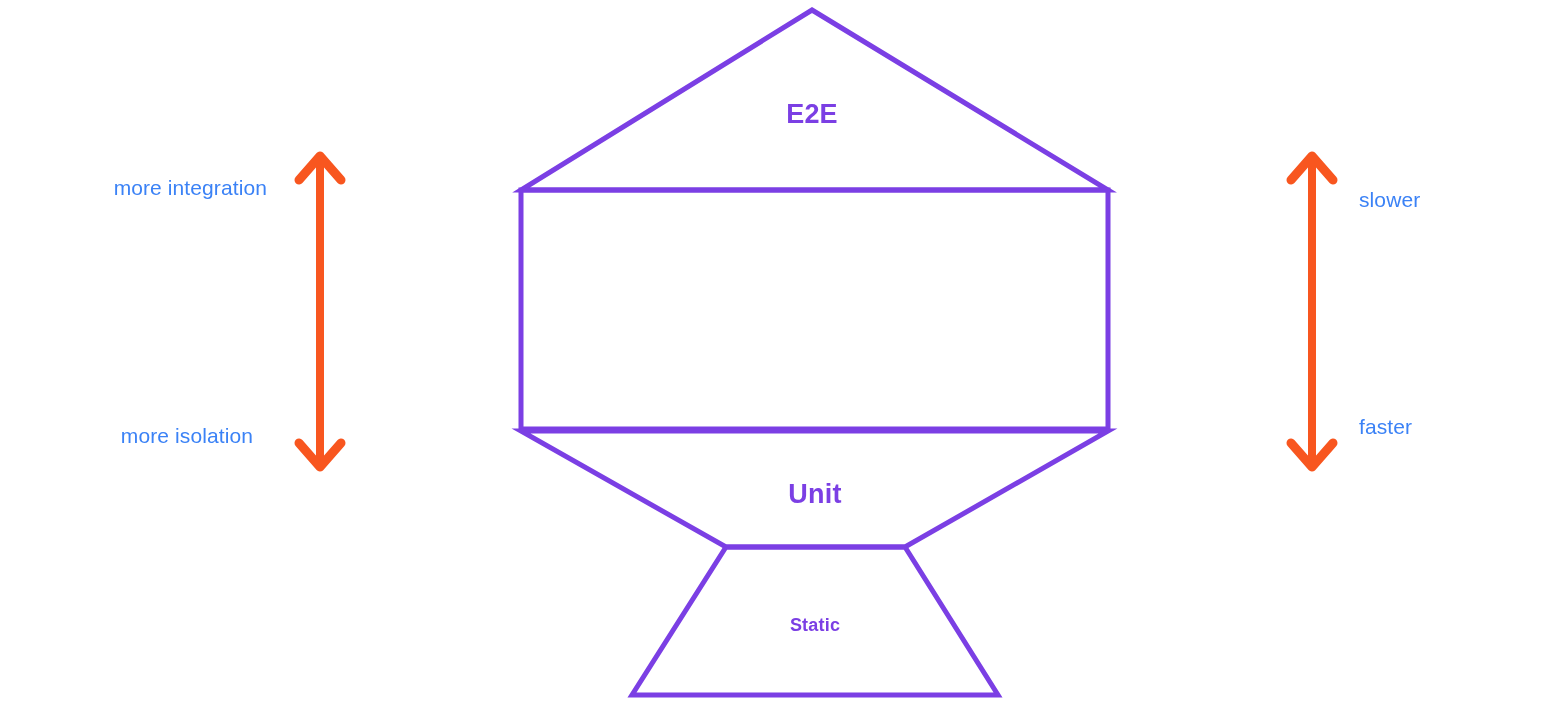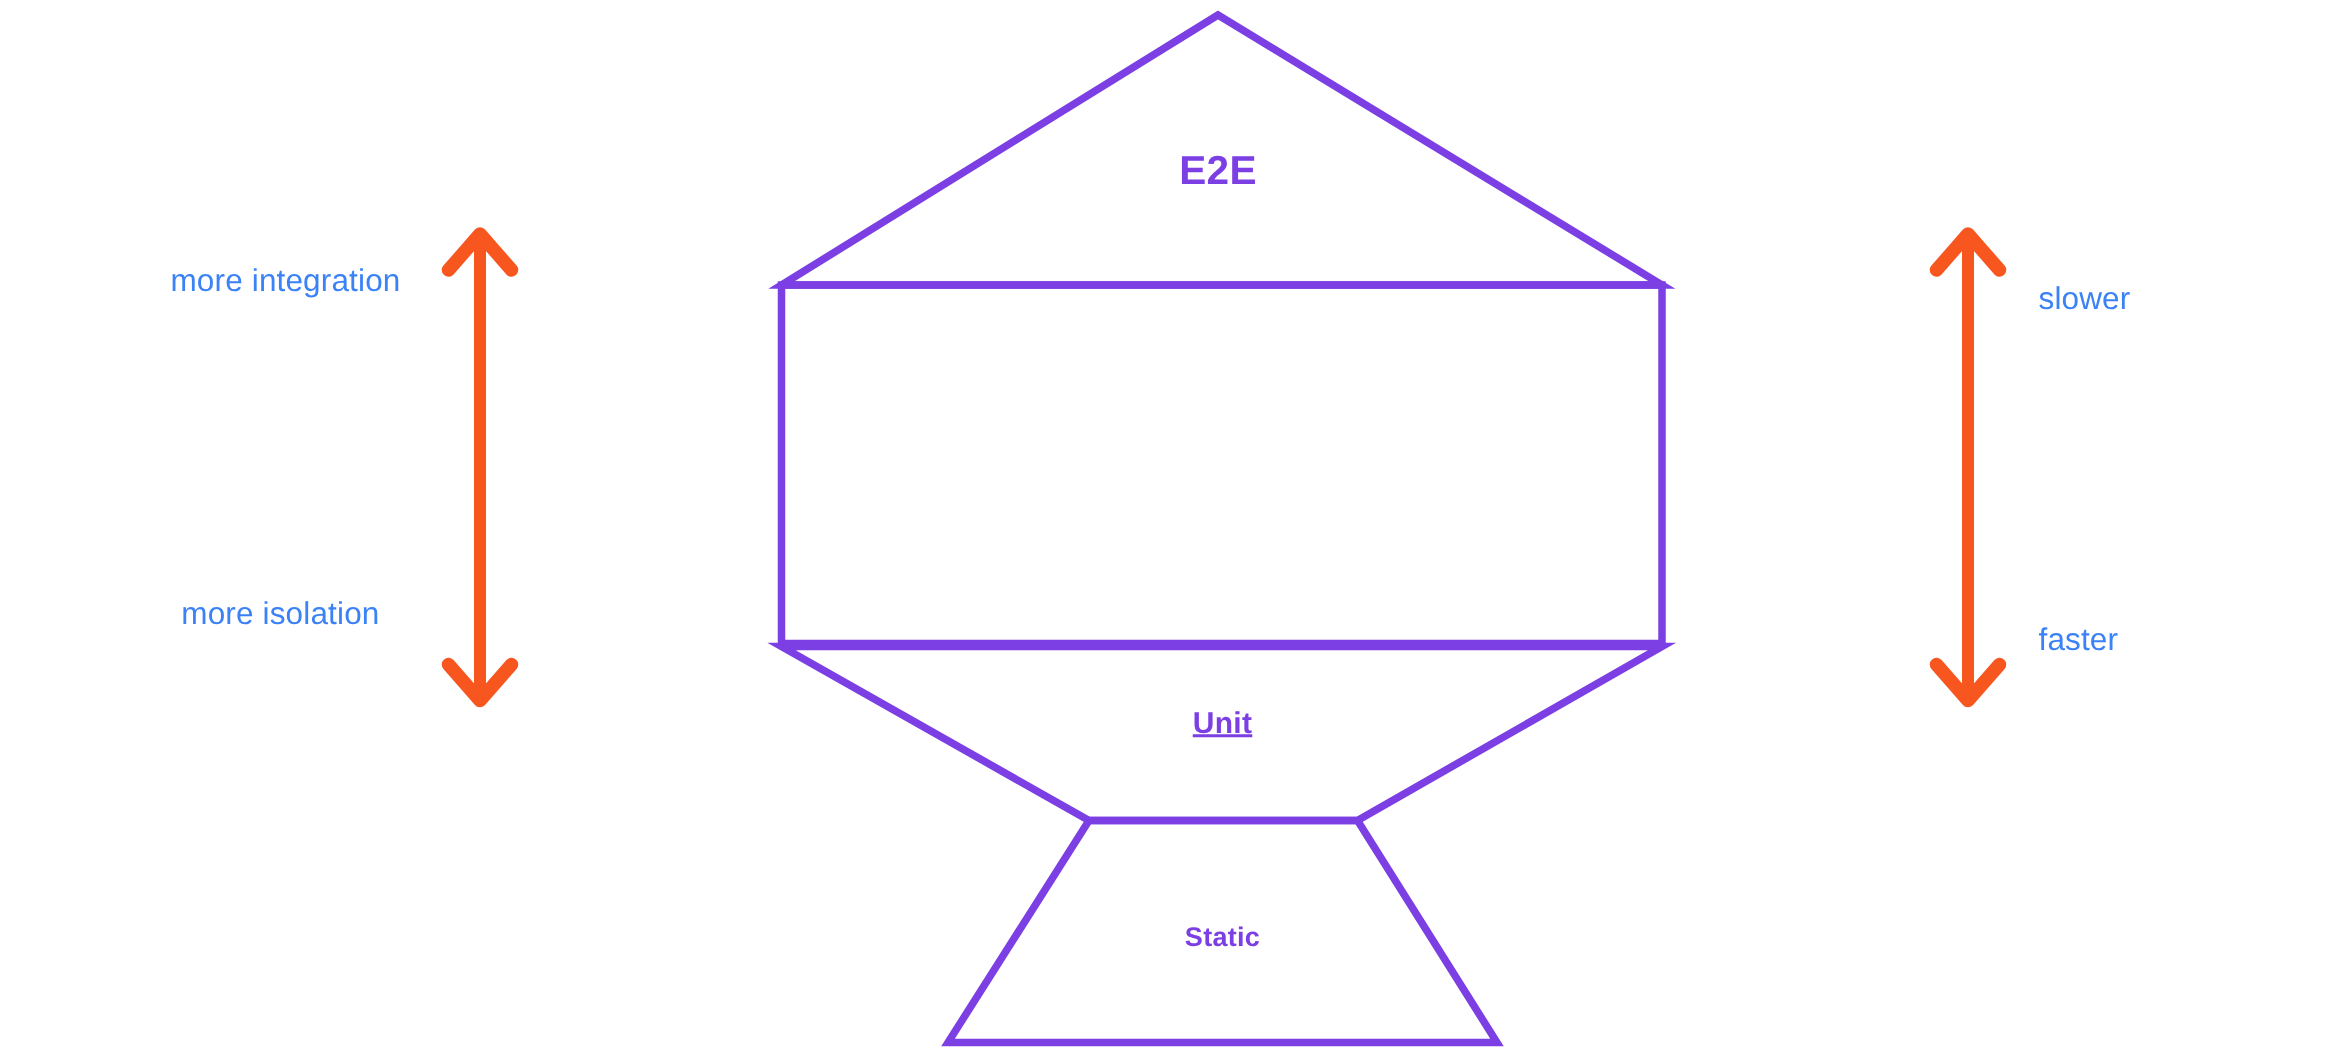--- a/index.html
+++ b/index.html
@@ -44,25 +44,25 @@
     letter-spacing: 0.1px;
   }
   .axis-label.right-side {
     transform: translate(0, -50%);
   }
   .axis-label.left-side {
     transform: translate(-100%, -50%);
   }
   #label-e2e      { left: 812px; top: 114px; font-size: 27px; }
   #label-integration { left: 812px; top: 312px; font-size: 30px; }
-  #label-unit     { left: 815px; top: 483px; font-size: 20px; text-decoration: underline; }
+  #label-unit     { left: 815px; top: 494px; font-size: 27px; }
   #label-static   { left: 815px; top: 625px; font-size: 18px; }
 
   #label-more-integration { left: 267px; top: 188px; }
-  #label-more-isolation   { left: 253px; top: 410px; }
+  #label-more-isolation   { left: 253px; top: 436px; }
   #label-slower           { left: 1359px; top: 200px; }
   #label-faster           { left: 1359px; top: 427px; }
 </style>
 </head>
 <body>
 
 <div id="stage">
 
   <svg id="trophy-svg" viewBox="0 0 1564 706" aria-hidden="true">
 

